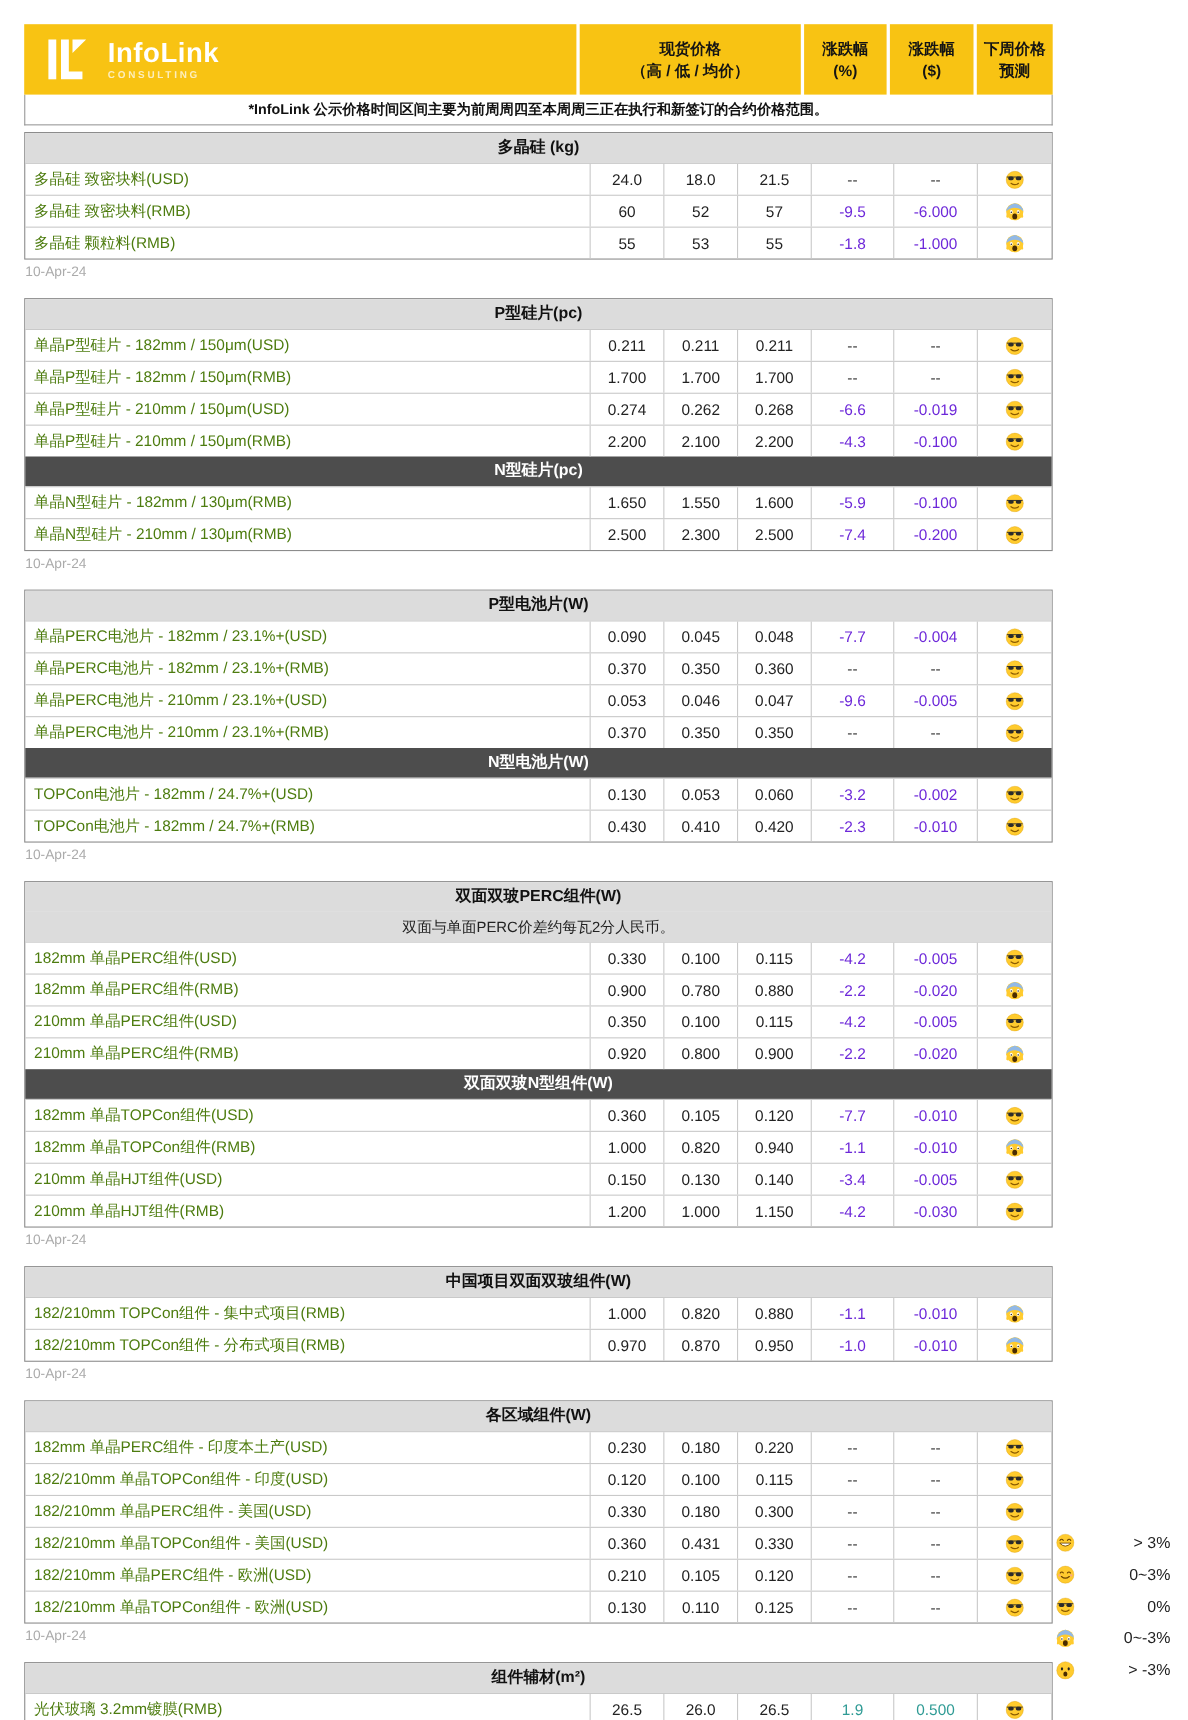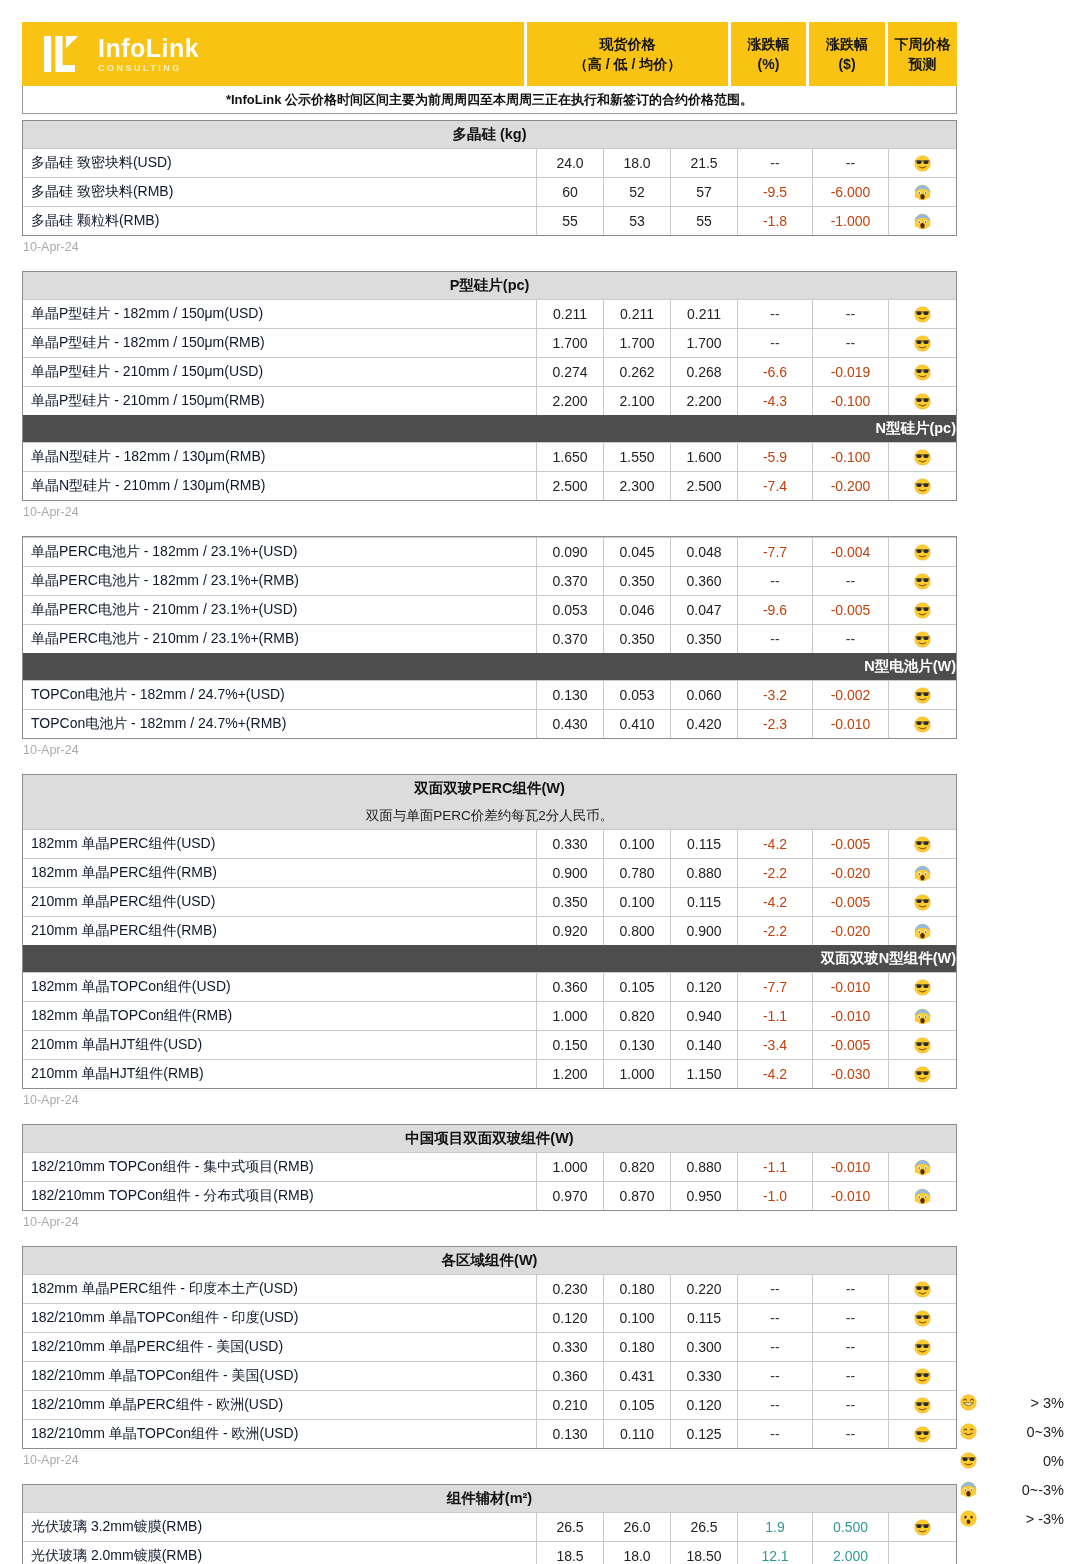--- a/index.html
+++ b/index.html
@@ -21,31 +21,31 @@
   .logo-sub{color:rgba(255,255,255,0.72);font-size:9px;letter-spacing:2.5px;font-weight:bold;margin-top:3px;}
 
   
   .note{border:1px solid #9a9a9a;border-top:none;height:27px;line-height:27px;text-align:center;
         font-weight:bold;font-size:13px;color:#111;}
 
   
   .block{border:1px solid #8c8c8c;margin-top:6px;}
   .sec-header{height:27px;line-height:27px;text-align:center;font-weight:bold;font-size:14.5px;}
   .sec-header.light{background:#DCDCDC;color:#111;}
-  .sec-header.dark{background:#4D4D4D;color:#ffffff;text-align:right;}
+  .sec-header.dark{background:#4D4D4D;color:#ffffff;}
   .sec-subtitle{height:27px;line-height:27px;text-align:center;background:#DCDCDC;font-size:13.5px;color:#222;}
   .row{display:flex;border-top:1px solid #c9c9c9;}
   .c{box-sizing:border-box;height:28px;display:flex;align-items:center;justify-content:center;
      font-size:14px;color:#222;border-left:1px solid #c9c9c9;}
-  .c.name{flex:1;justify-content:flex-start;padding-left:8px;border-left:none;color:#0f172a;}
+  .c.name{flex:1;justify-content:flex-start;padding-left:8px;border-left:none;color:#4d7c0f;}
   .c.w-hi,.c.w-lo,.c.w-av{width:67px;}
   .c.w-pc{width:75px;}
   .c.w-ch{width:76px;}
   .c.w-fc{width:68px;}
-  .c.neg{color:#c2410c;text-align:right;}
+  .c.neg{color:#6d28d9;text-align:right;}
   .c.pos{color:#2F9B95;}
   .c.flat{color:#3a3a3a;}
   .date{color:#ababab;font-size:12.5px;padding:4px 0 11px 1px;}
 
   .emoji{display:inline-flex;line-height:0;}
   .emoji svg{display:block;}
 
   
   .legend{position:absolute;left:960px;top:1388px;width:104px;}
   .lg-item{display:flex;align-items:center;justify-content:space-between;height:29px;}
@@ -281,20 +281,21 @@
                   <rect x="3" y="6.5" width="5.9" height="4" rx="1.9" fill="#2b2b2b"></rect>
                   <rect x="11.1" y="6.5" width="5.9" height="4" rx="1.9" fill="#2b2b2b"></rect>
                   <path d="M6 13.7 q4 3 8 0" stroke="#8a5a00" stroke-width="1.3" fill="none" stroke-linecap="round"></path>
                 </svg>
               </span>
             </div>
           </div>
         </div>
         <div class="date">10-Apr-24</div>
         <div class="block">
+          <div class="sec-header light">P型电池片(W)</div>
           <div class="row">
             <div class="c name">单晶PERC电池片 - 182mm / 23.1%+(USD)</div>
             <div class="c w-hi">0.090</div>
             <div class="c w-lo">0.045</div>
             <div class="c w-av">0.048</div>
             <div class="c w-pc neg">-7.7</div>
             <div class="c w-ch neg">-0.004</div>
             <div class="c w-fc">
               <span class="emoji">
                 <svg width="17" height="17" viewBox="0 0 20 20">

